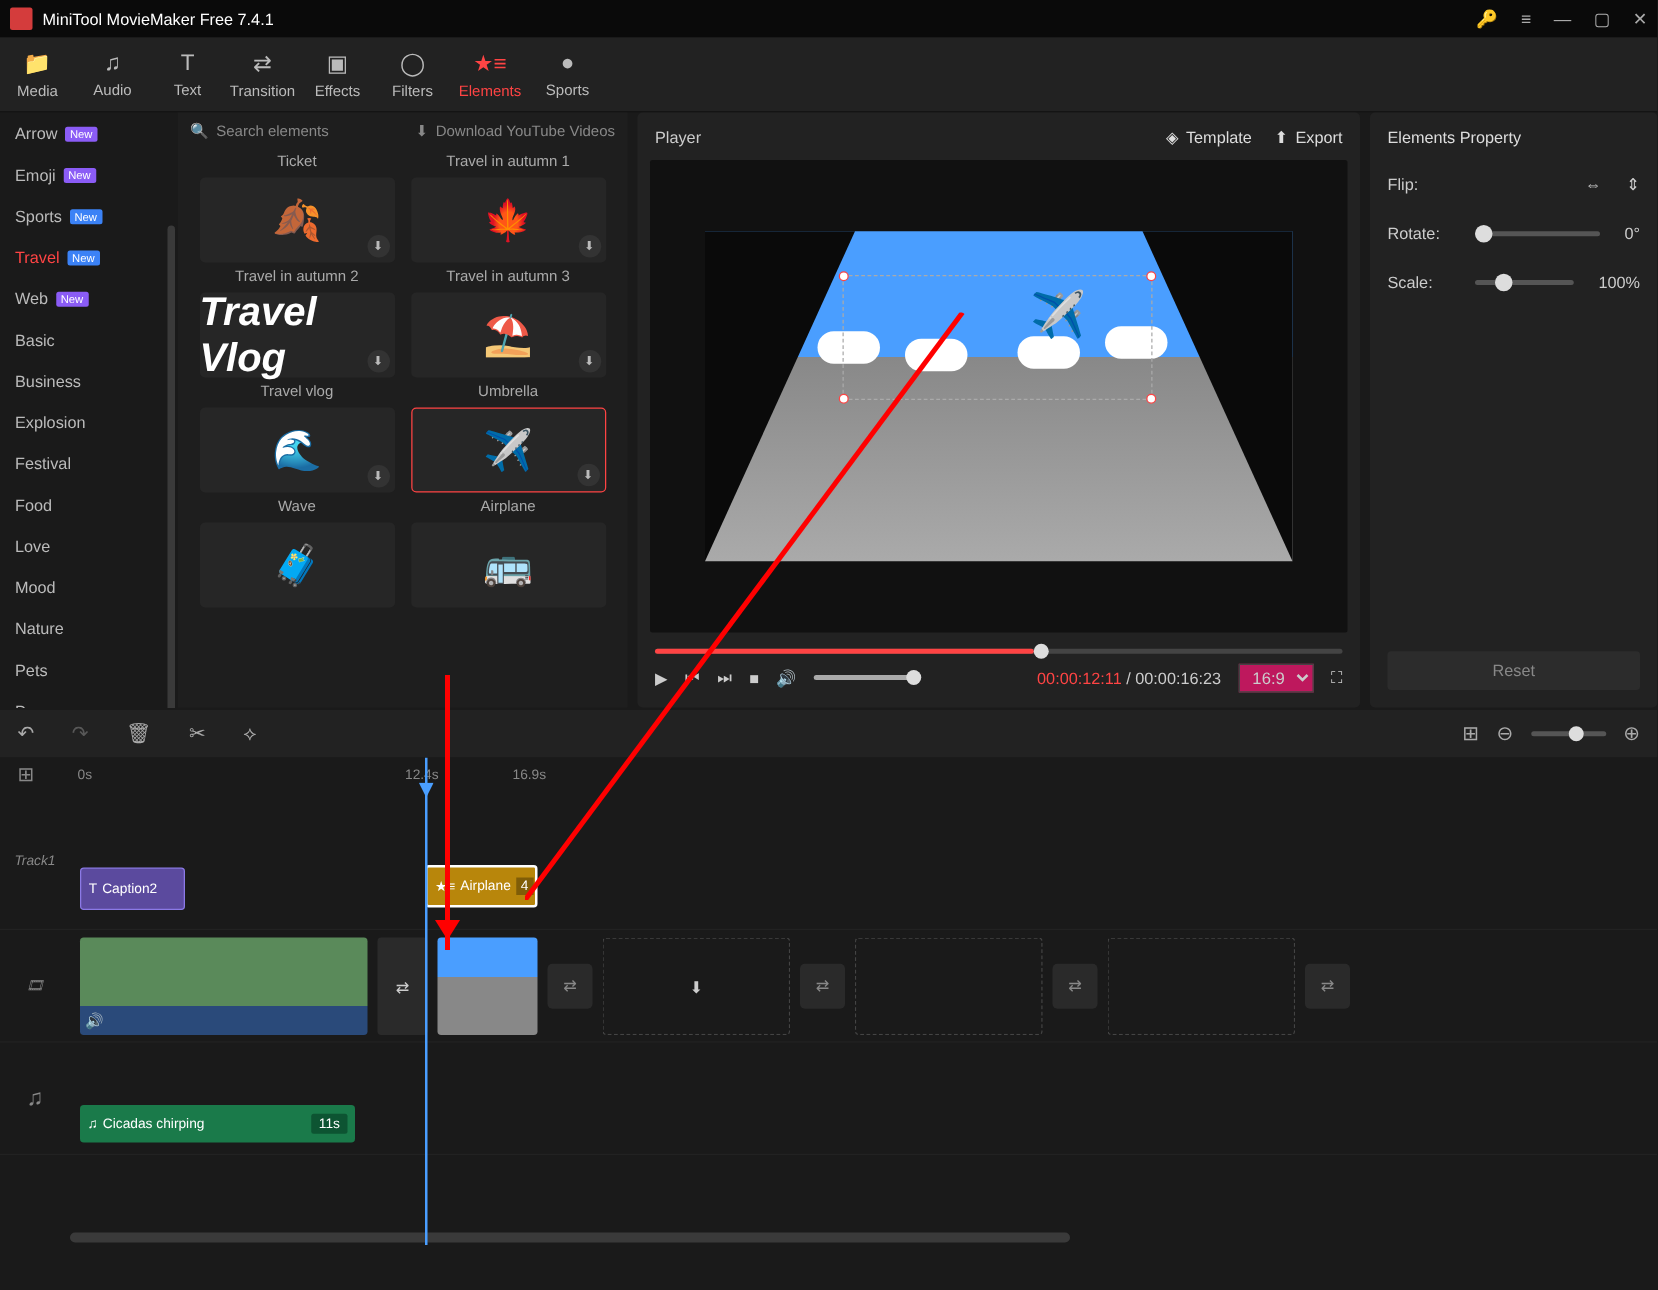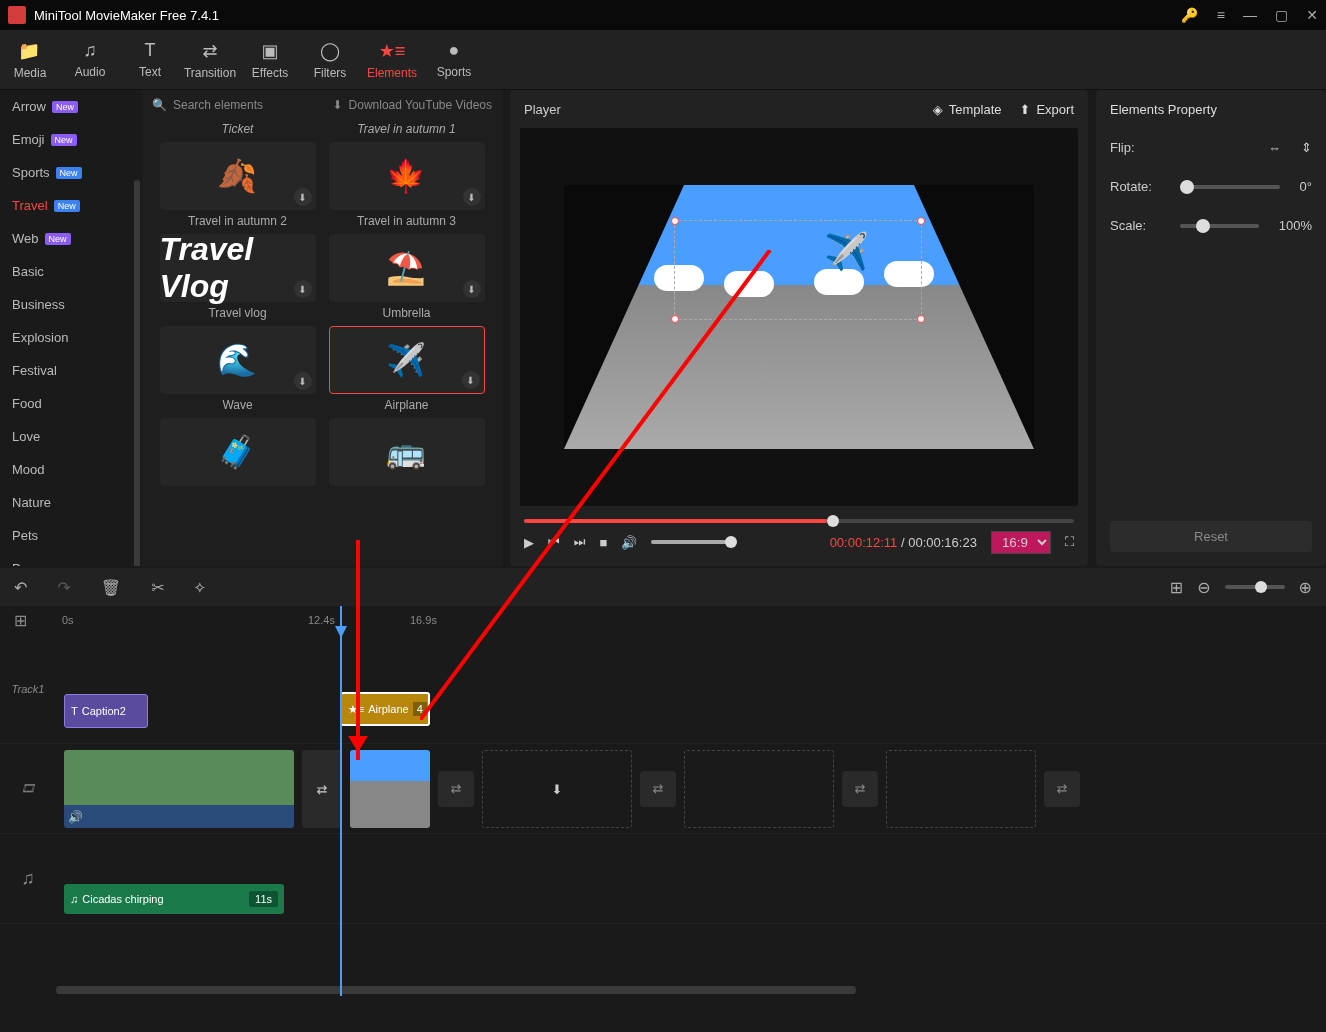--- a/index.html
+++ b/index.html
@@ -31,21 +31,21 @@
 .elements-panel { width: 360px; background: #1e1e1e; display: flex; flex-direction: column; }
 .search-row { display: flex; padding: 8px 10px; gap: 10px; align-items: center; color: #888; font-size: 12px; }
 .search-row .search { flex: 1; display: flex; align-items: center; gap: 6px; }
 .elements-grid { flex: 1; overflow-y: auto; display: grid; grid-template-columns: 1fr 1fr; gap: 6px 6px; padding: 0 14px; align-content: start; }
 .elem-card { display: flex; flex-direction: column; align-items: center; gap: 4px; }
 .elem-thumb { width: 156px; height: 68px; background: #262626; border-radius: 4px; display: flex; align-items: center; justify-content: center; position: relative; }
 .elem-thumb.selected { border: 1px solid #ff4444; }
 .elem-thumb .dl { position: absolute; right: 4px; bottom: 4px; width: 18px; height: 18px; background: #333; border-radius: 50%; display: flex; align-items: center; justify-content: center; font-size: 10px; color: #bbb; }
 .elem-label { font-size: 12px; color: #aaa; }
 .short-row .elem-thumb { height: 0; background: transparent; }
-.short-row .elem-label { margin-top: -2px; font-style: italic; }
+.short-row .elem-label { margin-top: -2px; }
 
 .player-panel { flex: 1; background: #222; display: flex; flex-direction: column; margin-left: 8px; border-radius: 4px; }
 .player-header { height: 38px; display: flex; align-items: center; padding: 0 14px; color: #ccc; font-size: 13px; }
 .player-header .spacer { flex: 1; }
 .player-header .btn { display: flex; align-items: center; gap: 6px; margin-left: 18px; cursor: pointer; color: #ddd; }
 .preview { flex: 1; display: flex; align-items: center; justify-content: center; background: #111; margin: 0 10px; border-radius: 2px; position: relative; }
 .preview-img { width: 470px; height: 264px; background: linear-gradient(#4a9eff 0%, #4a9eff 38%, #888 38%, #aaa 100%); position: relative; }
 .sky-clouds { position: absolute; top: 36px; left: 90px; width: 260px; height: 80px; }
 .cloud { position: absolute; width: 50px; height: 26px; background: #fff; border-radius: 20px; }
 .cloud:nth-child(1){left:0;top:44px}
@@ -398,21 +398,21 @@
         <div class="zt"></div>
       </div>
     <span class="ticon">⊕</span>
   </div>
 </div>
 
 <div class="timeline" style="height:390px">
   <div class="ruler">
     <span class="add-ico">⊞</span>
     <span class="mark" style="left:62px">0s</span>
-    <span class="mark" style="left:308px">12.4s</span>
+    <span class="mark" style="left:324px">12.4s</span>
     <span class="mark" style="left:410px">16.9s</span>
   </div>
   <div class="playhead"></div>
 
   <div class="track-row" style="height:110px">
     <div class="track-label">Track1</div>
     <div class="track-content">
       <div class="clip caption" style="top:60px">
           <span>T</span>
           <span>Caption2</span>

